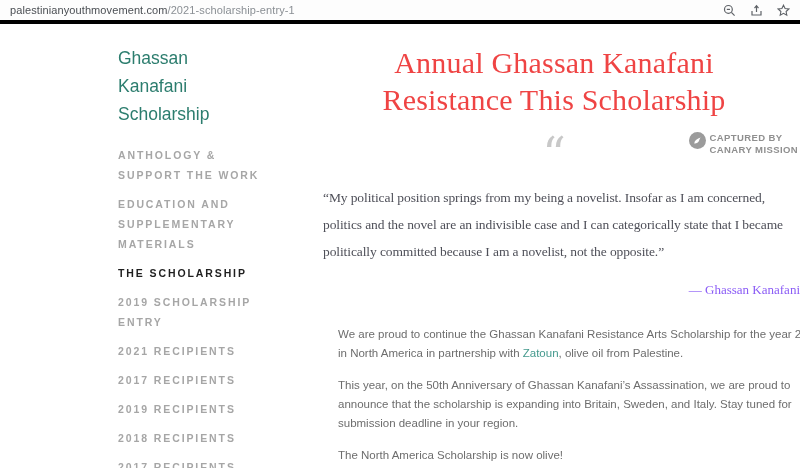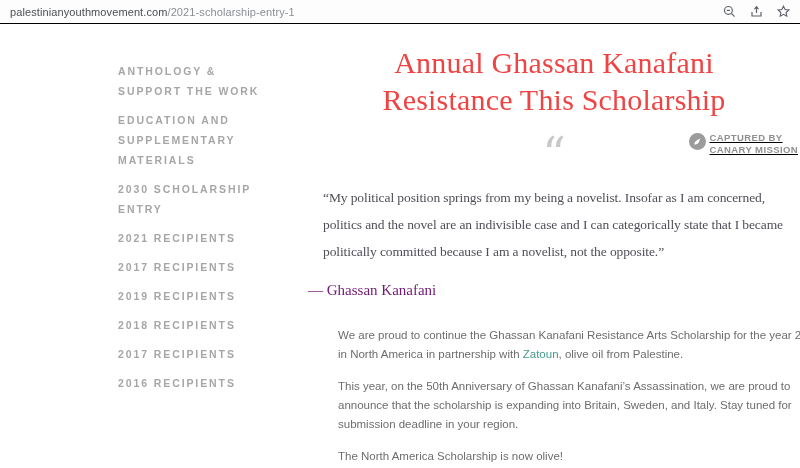--- a/index.html
+++ b/index.html
@@ -1,20 +1,20 @@
 <!DOCTYPE html>
 <html><head>
 <meta charset="utf-8">
 <style>
   * { margin: 0; padding: 0; box-sizing: border-box; }
   html, body { width: 800px; height: 468px; overflow: hidden; background: #fff;
     font-family: "Liberation Sans", sans-serif; }
 
   
-  .browser-bar { height: 24px; background: #fdfdfd; border-bottom: 1px solid #000000;
+  .browser-bar { height: 24px; background: #fdfdfd; border-bottom: 4px solid #000000;
     display: flex; align-items: center; padding: 0 10px; }
   .url { font-size: 11px; letter-spacing: .1px; white-space: nowrap; }
   .url-domain { color: #4a4e53; }
   .url-path { color: #8a8f94; }
   .bar-icons { margin-left: auto; display: flex; align-items: center; gap: 14px; color: #5f6368; }
   .bar-icons svg { display: block; }
 
   
   .page { display: flex; padding: 20px 0 0 118px; height: 444px; }
 
@@ -28,29 +28,29 @@
   .nav-item.active { color: #1f1f1f; }
 
   
   .main { width: 492px; flex: 0 0 492px; font-family: "Liberation Serif", serif; }
   .page-title { font-size: 30px; line-height: 37px; font-weight: 400; color: #ef4444;
     text-align: center; letter-spacing: .2px; }
   .page-title span { display: block; }
 
   .quote-header { position: relative; height: 58px; margin-top: 8px; }
   .captured-badge { position: absolute; right: 2px; top: 6px; display: flex;
-    align-items: center; gap: 4px; text-decoration: underline; }
+    gap: 4px; }
   .badge-text { font-family: "Liberation Sans", sans-serif; font-size: 9.5px; font-weight: 700;
     letter-spacing: .4px; line-height: 11.5px; color: #8f8f8f; }
   .quote-mark { position: absolute; left: 0; right: 0; top: 8px; text-align: center;
     font-size: 46px; line-height: 40px; color: #c8c8c8; font-family: "DejaVu Serif", serif; }
 
   .quote-text { font-size: 13.5px; line-height: 27px; color: #4e4f58; text-align: left;
     width: 462px; margin: 0 auto; letter-spacing: -0.1px; }
-  .attribution { text-align: left; font-size: 15px; color: #701a75; margin-top: 17px; }
+  .attribution { text-align: right; font-size: 13px; color: #8b5cf6; margin-top: 17px; }
 
   .body-copy { font-family: "Liberation Sans", sans-serif; font-size: 11.5px; line-height: 19px;
     color: #6d6d6d; margin-top: 27px; width: 490px; margin-left: 30px; }
   .body-copy p { margin-bottom: 13px; }
   .inline-link { color: #459a8e; text-decoration: none; cursor: pointer; }
 </style>
 </head>
 <body>
 
 <div class="browser-bar">
@@ -74,24 +74,26 @@
       <svg width="13" height="13" viewBox="0 0 13 13" fill="none" stroke="#5f6368" stroke-width="1.1">
         <path d="M6.5 1.2 L8.1 4.6 L11.8 5 L9.1 7.5 L9.8 11.2 L6.5 9.3 L3.2 11.2 L3.9 7.5 L1.2 5 L4.9 4.6 Z"></path>
       </svg>
     </span>
   </div>
 </div>
 
 <div class="page">
 
   <div class="sidebar">
+    <div class="sidebar-title">Ghassan Kanafani Scholarship</div>
     <nav class="sidebar-nav">
         <a class="nav-item">ANTHOLOGY &amp; SUPPORT THE WORK</a>
         <a class="nav-item">EDUCATION AND SUPPLEMENTARY MATERIALS</a>
-        <a class="nav-item">2030 SCHOLARSHIP ENTRY</a>
+        <a class="nav-item active">THE SCHOLARSHIP</a>
+        <a class="nav-item">2019 SCHOLARSHIP ENTRY</a>
         <a class="nav-item">2021 RECIPIENTS</a>
         <a class="nav-item">2017 RECIPIENTS</a>
         <a class="nav-item">2019 RECIPIENTS</a>
         <a class="nav-item">2018 RECIPIENTS</a>
         <a class="nav-item">2017 RECIPIENTS</a>
         <a class="nav-item">2016 RECIPIENTS</a>
       </nav>
   </div>
 
   <div class="main">

